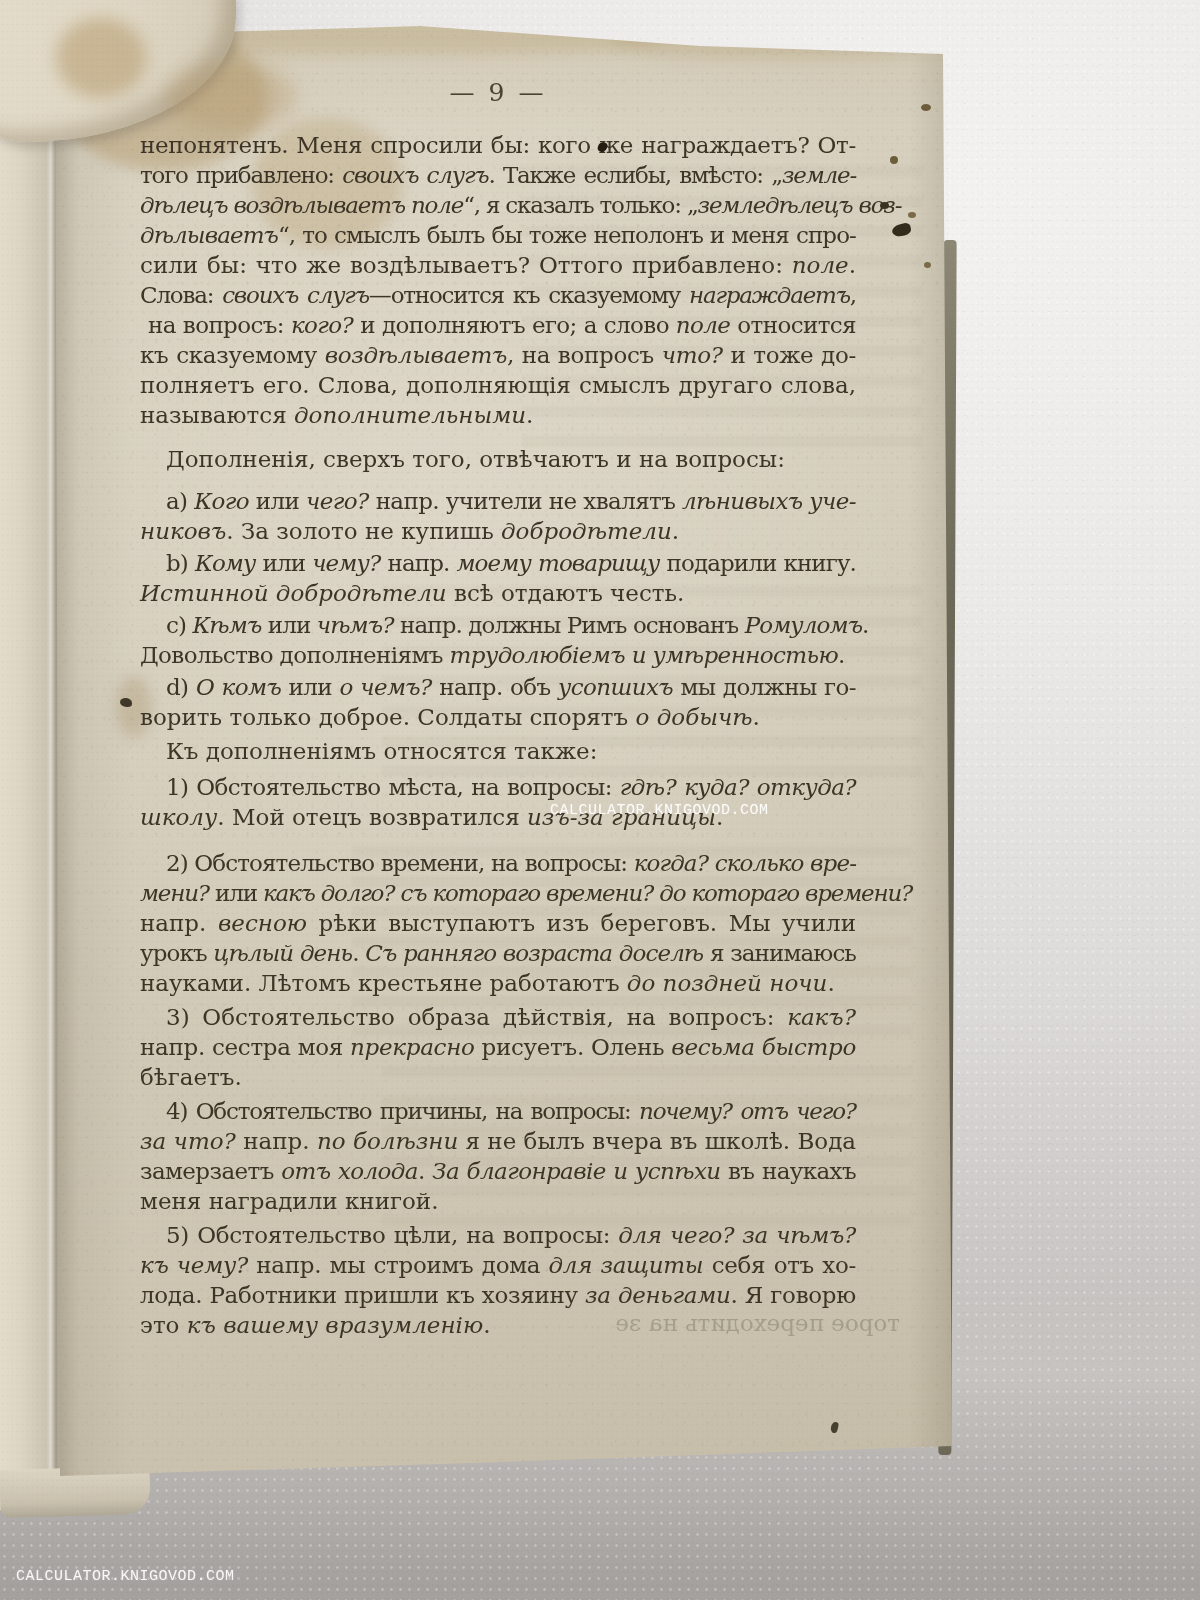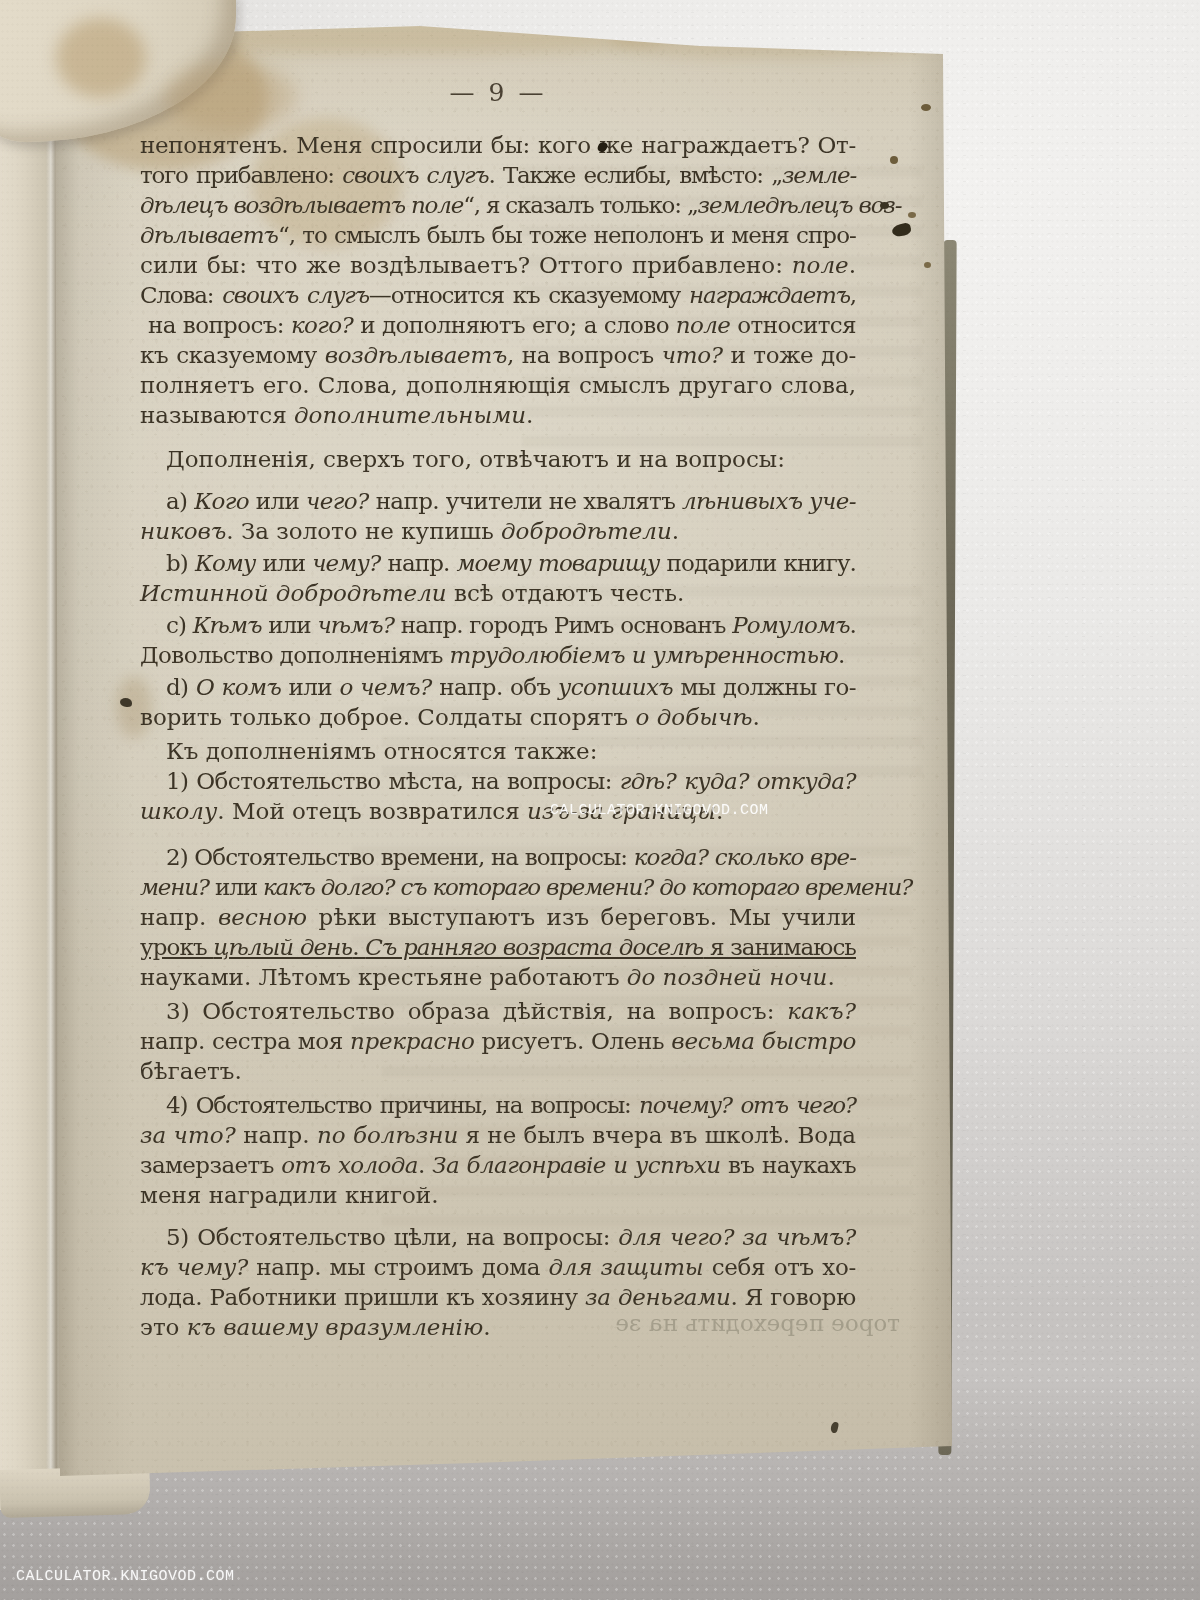--- a/index.html
+++ b/index.html
@@ -131,40 +131,40 @@
         <div class="line" style="letter-spacing: -1.2px;"><span>Слова: </span><i>своихъ слугъ</i><span>—относится къ сказуемому </span><i>награждаетъ</i><span>,</span></div>
         <div class="line" style="letter-spacing: -0.6px; margin-left: 8px;"><span>на вопросъ: </span><i>кого?</i><span> и дополняютъ его; а слово </span><i>поле</i><span> относится</span></div>
         <div class="line" style="letter-spacing: -0.3px;"><span>къ сказуемому </span><i>воздѣлываетъ</i><span>, на вопросъ </span><i>что?</i><span> и тоже до-</span></div>
         <div class="line"><span>полняетъ его. Слова, дополняющія смыслъ другаго слова,</span></div>
         <div class="line last"><span>называются </span><i>дополнительными</i><span>.</span></div>
         <div class="line last indent" style="margin-top: 14px;"><span>Дополненія, сверхъ того, отвѣчаютъ и на вопросы:</span></div>
         <div class="line indent" style="margin-top: 12px; letter-spacing: -0.6px;"><span>a) </span><i>Кого</i><span> или </span><i>чего?</i><span> напр. учители не хвалятъ </span><i>лѣнивыхъ уче-</i></div>
         <div class="line last"><i>никовъ</i><span>. За золото не купишь </span><i>добродѣтели</i><span>.</span></div>
         <div class="line indent" style="margin-top: 2px; letter-spacing: -0.9px;"><span>b) </span><i>Кому</i><span> или </span><i>чему?</i><span> напр. </span><i>моему товарищу</i><span> подарили книгу.</span></div>
         <div class="line last"><i>Истинной добродѣтели</i><span> всѣ отдаютъ честь.</span></div>
-        <div class="line indent" style="margin-top: 2px; letter-spacing: -0.9px;"><span>c) </span><i>Кѣмъ</i><span> или </span><i>чѣмъ?</i><span> напр. городъ Римъ основанъ </span><i>Ромуломъ</i><span>.</span></div>
+        <div class="line indent" style="margin-top: 2px; letter-spacing: -0.9px;"><span>c) </span><i>Кѣмъ</i><span> или </span><i>чѣмъ?</i><span> напр. должны Римъ основанъ </span><i>Ромуломъ</i><span>.</span></div>
         <div class="line last" style="letter-spacing: -0.6px;"><span>Довольство дополненіямъ </span><i>трудолюбіемъ и умѣренностью</i><span>.</span></div>
         <div class="line indent" style="margin-top: 2px; letter-spacing: -0.6px;"><span>d) </span><i>О комъ</i><span> или </span><i>о чемъ?</i><span> напр. объ </span><i>усопшихъ</i><span> мы должны го-</span></div>
         <div class="line last"><span>ворить только доброе. Солдаты спорятъ </span><i>о добычѣ</i><span>.</span></div>
         <div class="line last indent" style="margin-top: 4px;"><span>Къ дополненіямъ относятся также:</span></div>
-        <div class="line indent" style="letter-spacing: -0.6px;"><span>1) Обстоятельство мѣста, на вопросы: </span><i>гдѣ? куда? откуда?</i></div>
+        <div class="line indent" style="margin-top: 6px; letter-spacing: -0.6px;"><span>1) Обстоятельство мѣста, на вопросы: </span><i>гдѣ? куда? откуда?</i></div>
         <div class="line last"><i>школу</i><span>. Мой отецъ возвратился </span><i>изъ-за границы</i><span>.</span></div>
         <div class="line indent" style="margin-top: 16px; letter-spacing: -0.9px;"><span>2) Обстоятельство времени, на вопросы: </span><i>когда? сколько вре-</i></div>
         <div class="line" style="letter-spacing: -1.2px;"><i>мени?</i><span> или </span><i>какъ долго? съ котораго времени? до котораго времени?</i></div>
         <div class="line"><span>напр. </span><i>весною</i><span> рѣки выступаютъ изъ береговъ. Мы учили</span></div>
-        <div class="line" style="letter-spacing: -0.9px; text-decoration: underline;"><span>урокъ </span><i>цѣлый день</i><span>. </span><i>Съ ранняго возраста доселѣ</i><span> я занимаюсь</span></div>
+        <div class="line" style="letter-spacing: -0.9px;"><span>урокъ </span><i>цѣлый день</i><span>. </span><i>Съ ранняго возраста доселѣ</i><span> я занимаюсь</span></div>
         <div class="line last"><span>науками. Лѣтомъ крестьяне работаютъ </span><i>до поздней ночи</i><span>.</span></div>
         <div class="line indent" style="margin-top: 4px;"><span>3) Обстоятельство образа дѣйствія, на вопросъ: </span><i>какъ?</i></div>
         <div class="line" style="letter-spacing: -0.3px;"><span>напр. сестра моя </span><i>прекрасно</i><span> рисуетъ. Олень </span><i>весьма быстро</i></div>
         <div class="line last"><span>бѣгаетъ.</span></div>
         <div class="line indent" style="margin-top: 4px; letter-spacing: -1.2px;"><span>4) Обстоятельство причины, на вопросы: </span><i>почему? отъ чего?</i></div>
         <div class="line"><i>за что?</i><span> напр. </span><i>по болѣзни</i><span> я не былъ вчера въ школѣ. Вода</span></div>
         <div class="line" style="letter-spacing: -0.6px;"><span>замерзаетъ </span><i>отъ холода</i><span>. </span><i>За благонравіе и успѣхи</i><span> въ наукахъ</span></div>
         <div class="line last"><span>меня наградили книгой.</span></div>
-        <div class="line indent" style="margin-top: 12px; letter-spacing: -0.3px;"><span>5) Обстоятельство цѣли, на вопросы: </span><i>для чего? за чѣмъ?</i></div>
+        <div class="line indent" style="margin-top: 4px; letter-spacing: -0.3px;"><span>5) Обстоятельство цѣли, на вопросы: </span><i>для чего? за чѣмъ?</i></div>
         <div class="line" style="letter-spacing: -0.3px;"><i>къ чему?</i><span> напр. мы строимъ дома </span><i>для защиты</i><span> себя отъ хо-</span></div>
         <div class="line" style="letter-spacing: -0.3px;"><span>лода. Работники пришли къ хозяину </span><i>за деньгами</i><span>. Я говорю</span></div>
         <div class="line last"><span>это </span><i>къ вашему вразумленію</i><span>.</span></div>
       </div>
 
     <div class="mark ink1"></div>
     <div class="mark ink2"></div>
     <div class="mark ink3"></div>
     <div class="mark wh1"></div>
     <div class="mark wh2"></div>

